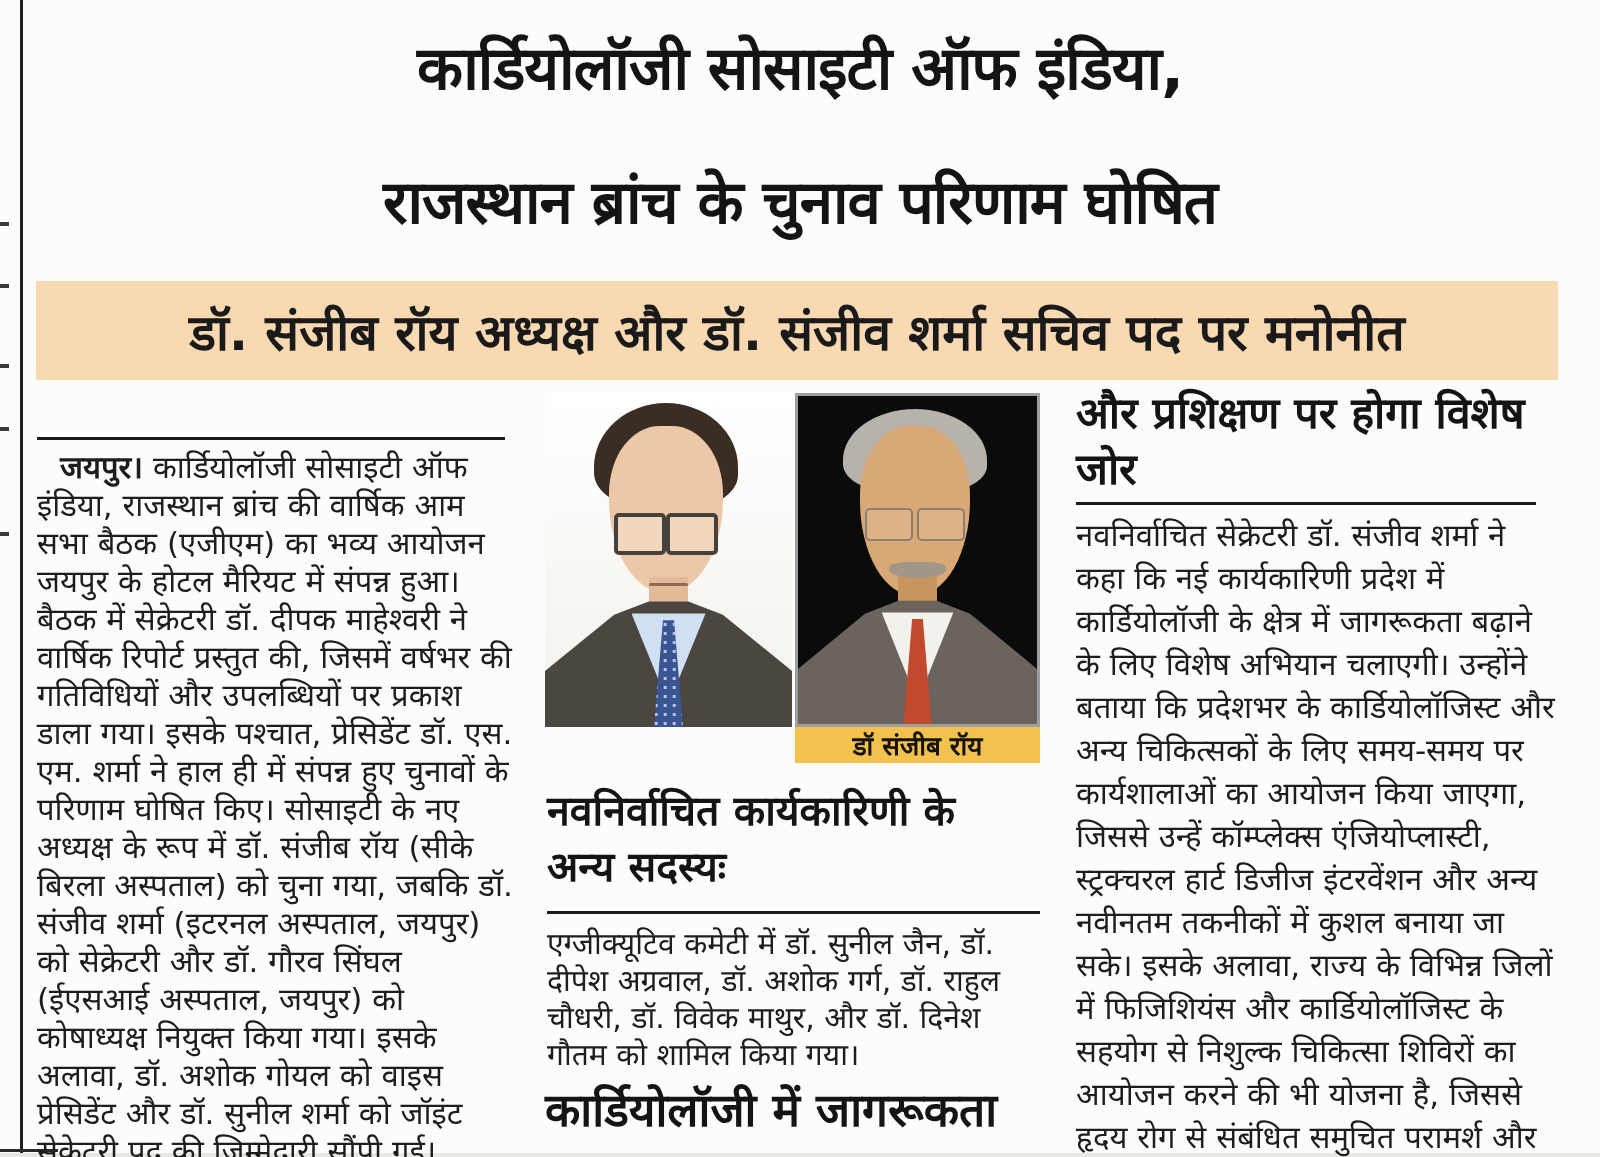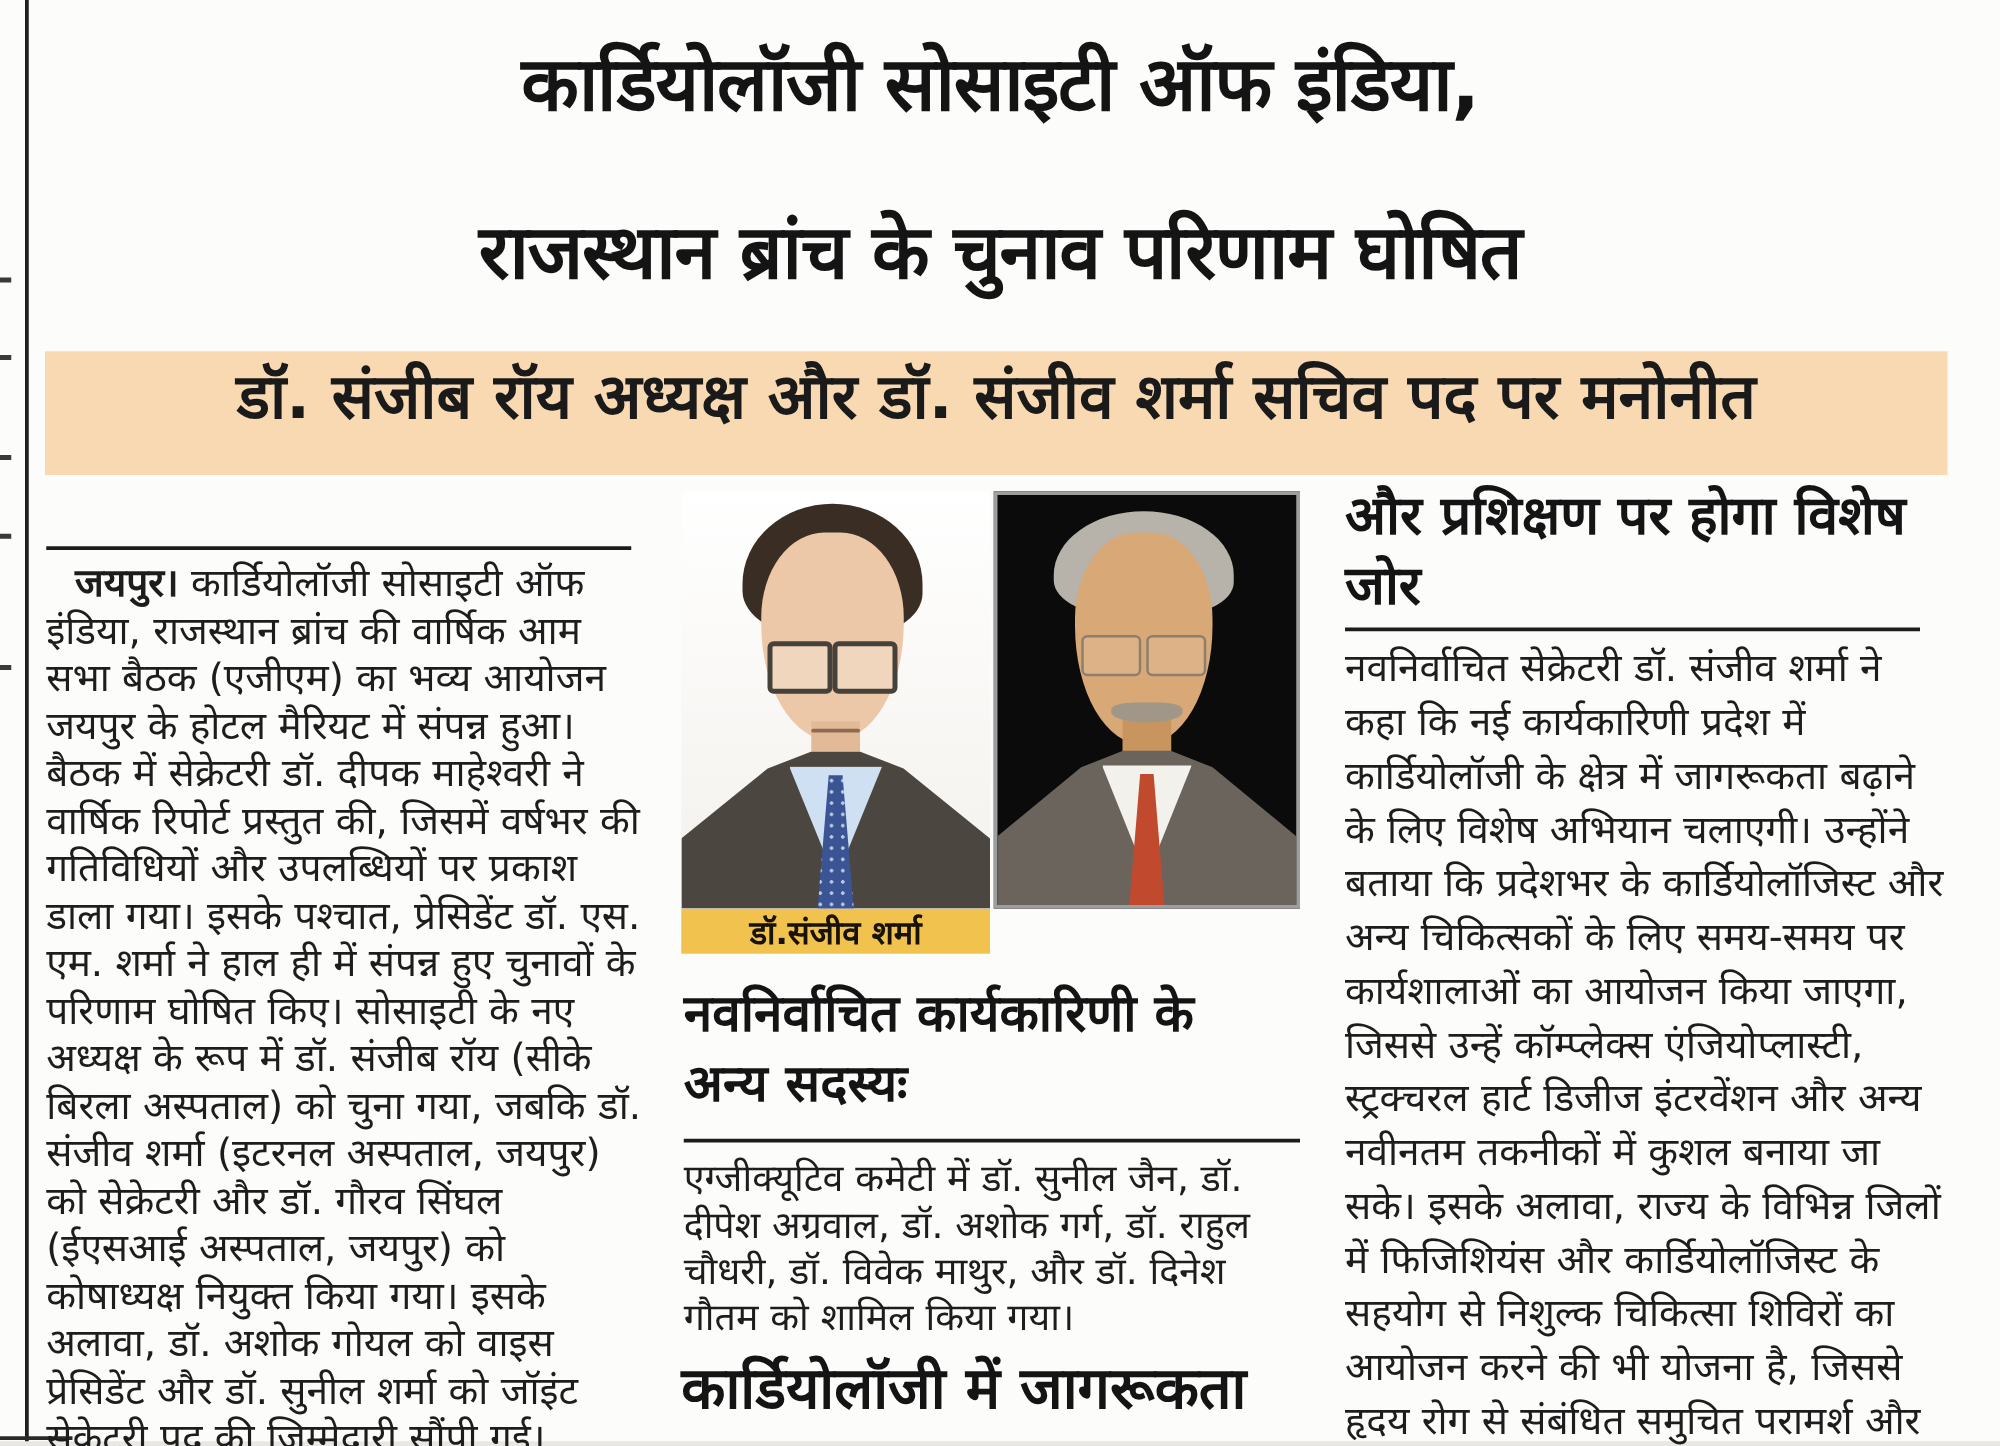--- a/index.html
+++ b/index.html
@@ -21,21 +21,21 @@
     font-weight:900;font-size:60px;line-height:120px;letter-spacing:-1px;
     color:#141414;white-space:nowrap;
     font-family:"DejaVu Sans","Liberation Sans",sans-serif;
   }
   .headline.l1{top:8px;}
   .headline.l2{top:142px;}
 
   
   .band{
     position:absolute;left:36px;top:281px;width:1522px;height:99px;
-    background:#f9d9b2;display:flex;align-items:flex-start;justify-content:center;
+    background:#f9d9b2;display:flex;align-items:center;justify-content:center;
     font-weight:900;font-size:50px;color:#1a1a1a;white-space:nowrap;
   }
 
   
   .col-rule{position:absolute;height:3px;background:#1c1c1c;}
   .body-text{
     position:absolute;font-size:31px;line-height:40px;color:#1d1d1d;
     text-align:left;font-family:"DejaVu Sans","Liberation Sans",sans-serif;
   }
   .dateline{font-weight:bold;margin-left:23px;}
@@ -114,39 +114,39 @@
     <div class="neck"></div>
     <div class="glasses">
       <div class="lens"></div>
       <div class="lens"></div>
     </div>
     <div class="mouth"></div>
     <div class="suit"></div>
     <div class="shirt"></div>
     <div class="tie"></div>
   </div>
-  <div class="caption" style="width:247px;">
-    <span>डॉ.संजीव शर्मा</span>
-  </div>
 </div>
 
 <div class="photo-block" style="left:795px;">
   <div class="photo right-photo">
     <div class="hair"></div>
     <div class="face"></div>
     <div class="neck"></div>
     <div class="glasses">
       <div class="lens"></div>
       <div class="lens"></div>
     </div>
     <div class="mustache"></div>
     <div class="suit"></div>
     <div class="shirt"></div>
     <div class="tie"></div>
   </div>
+  <div class="caption" style="width:245px;">
+    <span>डॉ संजीब रॉय</span>
+  </div>
 </div>
 
 <div class="col-heading" style="left:547px;top:783px;width:480px;font-size:41px;line-height:56px;">नवनिर्वाचित कार्यकारिणी के अन्य सदस्यः</div>
 <div class="col-rule" style="left:547px;top:911px;width:493px;"></div>
 <div class="body-text" style="left:547px;top:925px;width:486px;line-height:37px;font-size:30px;">एग्जीक्यूटिव कमेटी में डॉ. सुनील जैन, डॉ. दीपेश अग्रवाल, डॉ. अशोक गर्ग, डॉ. राहुल चौधरी, डॉ. विवेक माथुर, और डॉ. दिनेश गौतम को शामिल किया गया।</div>
 <div class="col-heading" style="left:545px;top:1082px;width:500px;font-size:46px;line-height:56px;white-space:nowrap;">कार्डियोलॉजी में जागरूकता</div>
 
 <div class="col-heading" style="left:1076px;top:385px;width:470px;font-size:43px;line-height:56px;">और प्रशिक्षण पर होगा विशेष जोर</div>
 <div class="col-rule" style="left:1076px;top:502px;width:460px;"></div>
 <div class="body-text" style="left:1076px;top:514px;width:484px;line-height:43px;">नवनिर्वाचित सेक्रेटरी डॉ. संजीव शर्मा ने कहा कि नई कार्यकारिणी प्रदेश में कार्डियोलॉजी के क्षेत्र में जागरूकता बढ़ाने के लिए विशेष अभियान चलाएगी। उन्होंने बताया कि प्रदेशभर के कार्डियोलॉजिस्ट और अन्य चिकित्सकों के लिए समय-समय पर कार्यशालाओं का आयोजन किया जाएगा, जिससे उन्हें कॉम्प्लेक्स एंजियोप्लास्टी, स्ट्रक्चरल हार्ट डिजीज इंटरवेंशन और अन्य नवीनतम तकनीकों में कुशल बनाया जा सके। इसके अलावा, राज्य के विभिन्न जिलों में फिजिशियंस और कार्डियोलॉजिस्ट के सहयोग से निशुल्क चिकित्सा शिविरों का आयोजन करने की भी योजना है, जिससे हृदय रोग से संबंधित समुचित परामर्श और उपचार आमजन तक पहुँच सके।</div>

